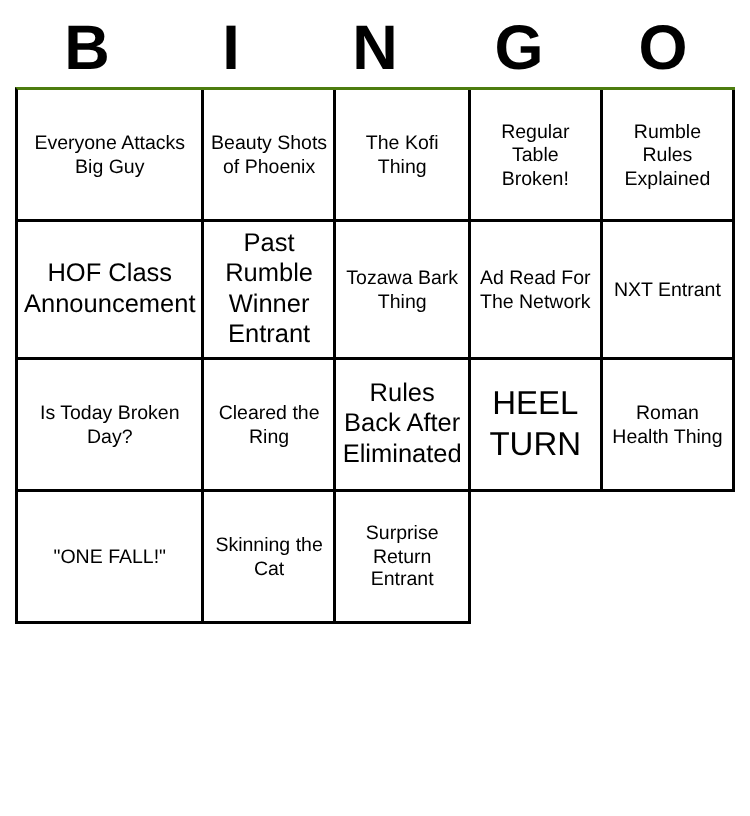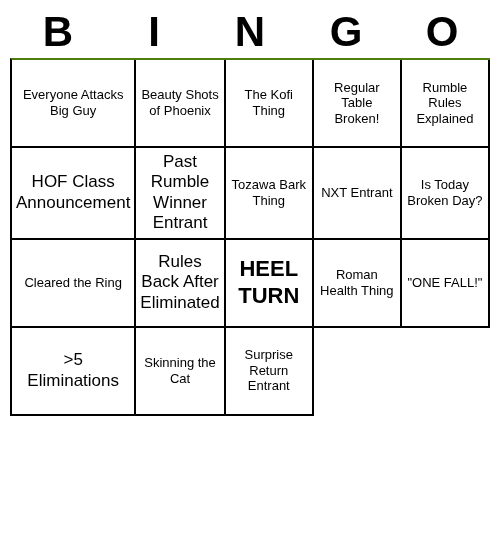--- a/index.html
+++ b/index.html
@@ -59,21 +59,21 @@
       line-height: 1.2;
       font-family: Arial, sans-serif;
     }
 
     .bingo-cell.small-text {
       font-size: 17px;
     }
 
     .bingo-cell.large-text {
       font-size: 22px;
-      font-weight: bold;
+      font-weight: normal;
     }
   </style>
 </head>
 <body>
 
 <div id="bingo-card">
   <div id="bingo-header">
   <div class="bingo-letter">B</div>
       <div class="bingo-letter">I</div>
       <div class="bingo-letter">N</div>
@@ -82,24 +82,24 @@
     </div>
   <div id="bingo-grid">
   <div class="bingo-cell">Everyone Attacks Big Guy</div>
       <div class="bingo-cell">Beauty Shots of Phoenix</div>
       <div class="bingo-cell">The Kofi Thing</div>
       <div class="bingo-cell">Regular Table Broken!</div>
       <div class="bingo-cell">Rumble Rules Explained</div>
       <div class="bingo-cell small-text">HOF Class Announcement</div>
       <div class="bingo-cell small-text">Past Rumble Winner Entrant</div>
       <div class="bingo-cell">Tozawa Bark Thing</div>
+      <div class="bingo-cell">Ad Read For The Network</div>
       <div class="bingo-cell">NXT Entrant</div>
       <div class="bingo-cell">Is Today Broken Day?</div>
       <div class="bingo-cell">Cleared the Ring</div>
       <div class="bingo-cell small-text">Rules Back After Eliminated</div>
       <div class="bingo-cell large-text">HEEL TURN</div>
       <div class="bingo-cell">Roman Health Thing</div>
       <div class="bingo-cell">"ONE FALL!"</div>
-      <div class="bingo-cell small-text">&gt;5 Eliminations</div>
       <div class="bingo-cell">Skinning the Cat</div>
       <div class="bingo-cell">Surprise Return Entrant</div>
     </div>
 </div>
 
 </body></html>

